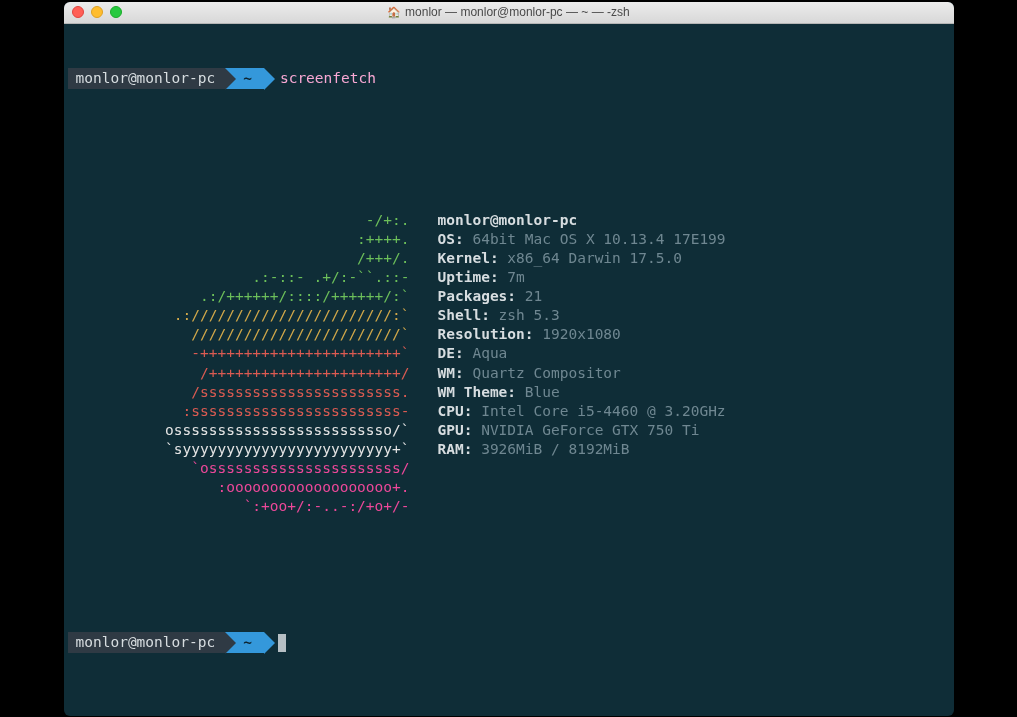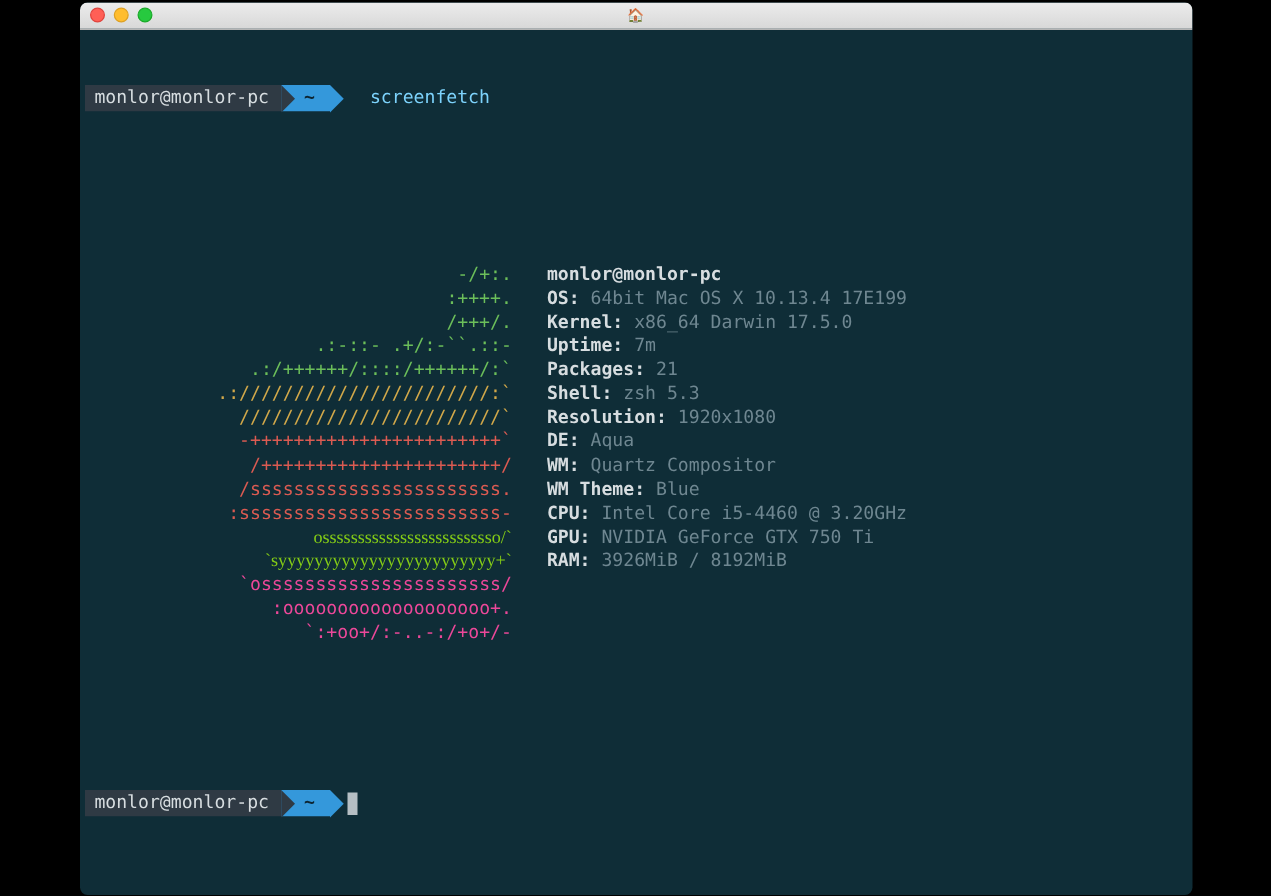--- a/index.html
+++ b/index.html
@@ -82,38 +82,38 @@
   }
   .seg-dir::after {
     content: "";
     position: absolute;
     right: -11px; top: 0;
     border-top: 11px solid transparent;
     border-bottom: 11px solid transparent;
     border-left: 11px solid #3498db;
   }
   .cmd {
-    margin-left: 32px;
-    color: #7dd3fc;
+    margin-left: 16px;
+    color: #f9a8d4;
   }
   .blank { height: 20px; }
   .output {
     display: flex;
     gap: 28px;
     padding-left: 2px;
   }
   .logo-col {
     width: 340px;
     text-align: right;
   }
   .logo-line { display: block; }
   .c-green { color: #6cbf5a; }
   .c-yellow { color: #d3a94a; }
   .c-red { color: #db5b52; }
-  .c-magenta { color: #84cc16; font-family: Liberation Serif, serif; }
+  .c-magenta { color: #e5e5e5; }
   .c-blue { color: #ec4899; }
   .info-col { flex: 1; color: #6f8791; }
   .info-line .label { color: #d7dde0; font-weight: bold; }
   .info-line { display: block; }
   .cursor {
     display: inline-block;
     width: 8px;
     height: 18px;
     background: #b6bfc4;
     margin-left: 14px;
@@ -125,20 +125,21 @@
 
 <div class="window">
   <div class="titlebar">
     <div class="dots">
       <div class="dot red"></div>
       <div class="dot yellow"></div>
       <div class="dot green"></div>
     </div>
     <div class="title-center">
       <span class="home-icon">🏠</span>
+      <span>monlor — monlor@monlor-pc — ~ — -zsh</span>
     </div>
   </div>
 
   <div class="terminal">
     <div class="prompt-row">
       <span class="seg-host">monlor@monlor-pc</span>
       <span class="seg-dir">~</span>
       <span class="cmd">screenfetch</span>
     </div>
     <div class="blank"></div>

